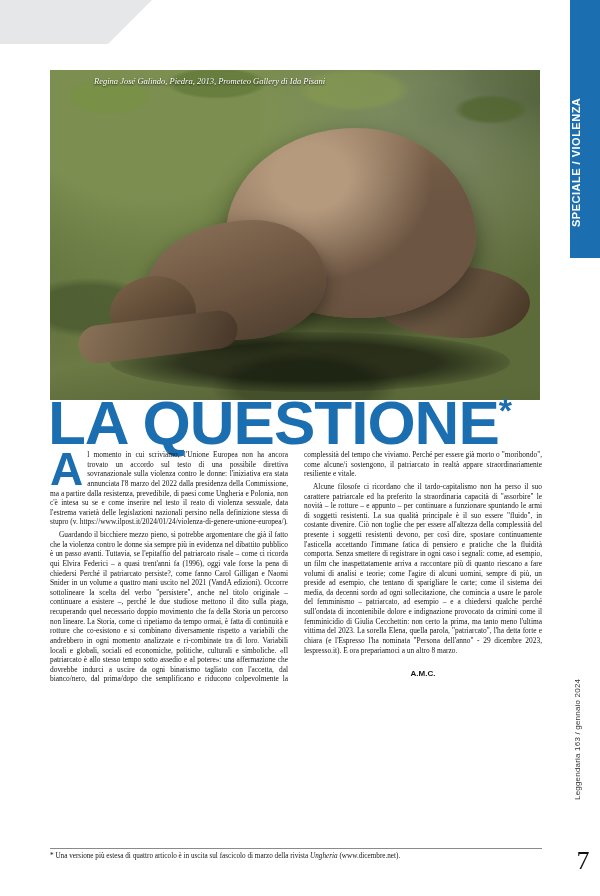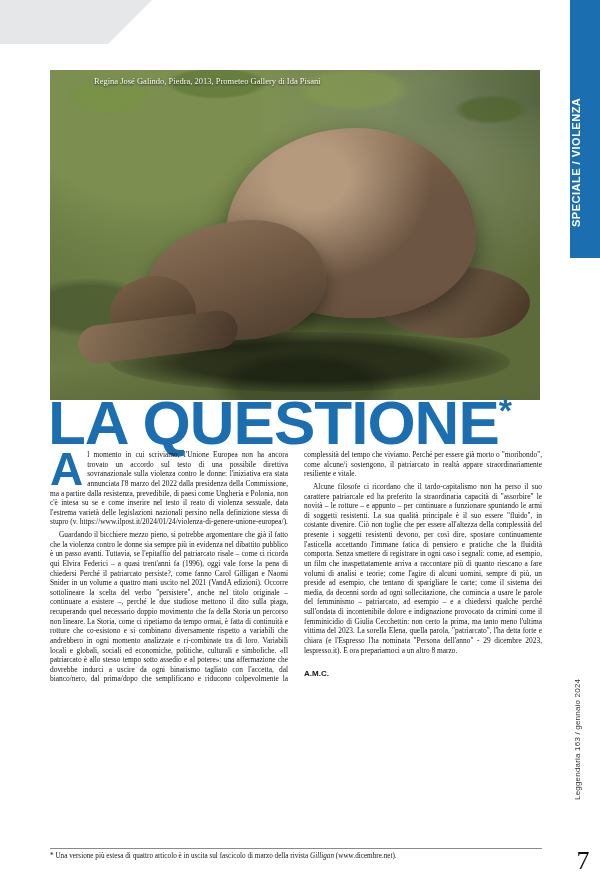--- a/index.html
+++ b/index.html
@@ -184,20 +184,21 @@
     border-radius: 50%;
     background: radial-gradient(ellipse at 50% 50%, rgba(0,0,0,0.55) 0 45%, rgba(0,0,0,0) 78%);
   }
   .caption {
     position: absolute;
     top: 6px;
     left: 8px;
     right: 8px;
     color: #ffffff;
     font-family: "Liberation Serif", serif;
+    font-style: italic;
     font-size: 8.5px;
     text-shadow: 0 1px 2px rgba(0,0,0,0.8);
     line-height: 1.2;
     padding-left: 36px;
   }
 
   
   .headline {
     position: absolute;
     top: 392px;
@@ -241,21 +242,21 @@
   .dropcap {
     float: left;
     font-family: "Liberation Sans", sans-serif;
     font-weight: bold;
     font-size: 46px;
     line-height: 0.78;
     color: #1b6fb0;
     padding: 2px 4px 0 0;
   }
   .signature {
-    text-align: left;
+    text-align: center;
     font-weight: bold;
     font-family: "Liberation Sans", sans-serif;
     font-size: 8px;
     margin-top: 14px;
   }
 
   
   .footnote-rule {
     position: absolute;
     left: 50px;
@@ -307,16 +308,16 @@
 
   <div class="columns">
     <p class="first"><span class="dropcap">A</span><span>l momento in cui scriviamo, l'Unione Europea non ha ancora trovato un accordo sul testo di una possibile direttiva sovranazionale sulla violenza contro le donne: l'iniziativa era stata annunciata l'8 marzo del 2022 dalla presidenza della Commissione, ma a partire dalla resistenza, prevedibile, di paesi come Ungheria e Polonia, non c'è intesa su se e come inserire nel testo il reato di violenza sessuale, data l'estrema varietà delle legislazioni nazionali persino nella definizione stessa di stupro (v. https://www.ilpost.it/2024/01/24/violenza-di-genere-unione-europea/).</span></p>
     <p>Guardando il bicchiere mezzo pieno, si potrebbe argomentare che già il fatto che la violenza contro le donne sia sempre più in evidenza nel dibattito pubblico è un passo avanti. Tuttavia, se l'epitaffio del patriarcato risale – come ci ricorda qui Elvira Federici – a quasi trent'anni fa (1996), oggi vale forse la pena di chiedersi Perché il patriarcato persiste?, come fanno Carol Gilligan e Naomi Snider in un volume a quattro mani uscito nel 2021 (VandA edizioni). Occorre sottolineare la scelta del verbo "persistere", anche nel titolo originale – continuare a esistere –, perché le due studiose mettono il dito sulla piaga, recuperando quel necessario doppio movimento che fa della Storia un percorso non lineare. La Storia, come ci ripetiamo da tempo ormai, è fatta di continuità e rotture che co-esistono e si combinano diversamente rispetto a variabili che andrebbero in ogni momento analizzate e ri-combinate tra di loro. Variabili locali e globali, sociali ed economiche, politiche, culturali e simboliche. «Il patriarcato è allo stesso tempo sotto assedio e al potere»: una affermazione che dovrebbe indurci a uscire da ogni binarismo tagliato con l'accetta, dal bianco/nero, dal prima/dopo che semplificano e riducono colpevolmente la complessità del tempo che viviamo. Perché per essere già morto o "moribondo", come alcune/i sostengono, il patriarcato in realtà appare straordinariamente resiliente e vitale.</p>
     <p>Alcune filosofe ci ricordano che il tardo-capitalismo non ha perso il suo carattere patriarcale ed ha preferito la straordinaria capacità di "assorbire" le novità – le rotture – e appunto – per continuare a funzionare spuntando le armi di soggetti resistenti. La sua qualità principale è il suo essere "fluido", in costante divenire. Ciò non toglie che per essere all'altezza della complessità del presente i soggetti resistenti devono, per così dire, spostare continuamente l'asticella accettando l'immane fatica di pensiero e pratiche che la fluidità comporta. Senza smettere di registrare in ogni caso i segnali: come, ad esempio, un film che inaspettatamente arriva a raccontare più di quanto riescano a fare volumi di analisi e teorie; come l'agire di alcuni uomini, sempre di più, un preside ad esempio, che tentano di sparigliare le carte; come il sistema dei media, da decenni sordo ad ogni sollecitazione, che comincia a usare le parole del femminismo – patriarcato, ad esempio – e a chiedersi qualche perché sull'ondata di incontenibile dolore e indignazione provocato da crimini come il femminicidio di Giulia Cecchettin: non certo la prima, ma tanto meno l'ultima vittima del 2023. La sorella Elena, quella parola, "patriarcato", l'ha detta forte e chiara (e l'Espresso l'ha nominata "Persona dell'anno" - 29 dicembre 2023, lespresso.it). E ora prepariamoci a un altro 8 marzo.</p>
     <div class="signature">A.M.C.</div>
   </div>
 
   <div class="footnote-rule"></div>
   <div class="footnote">
-    <span>*</span><span> Una versione più estesa di quattro articolo è in uscita sul fascicolo di marzo della rivista </span><i>Gilligan</i><span> (www.dicembre.net).</span>
+    <span>*</span><span> Una versione più estesa di quattro articolo è in uscita sul fascicolo di marzo della rivista </span><i>Ungheria</i><span> (www.dicembre.net).</span>
   </div>
 
 </div>
 
 </body></html>

